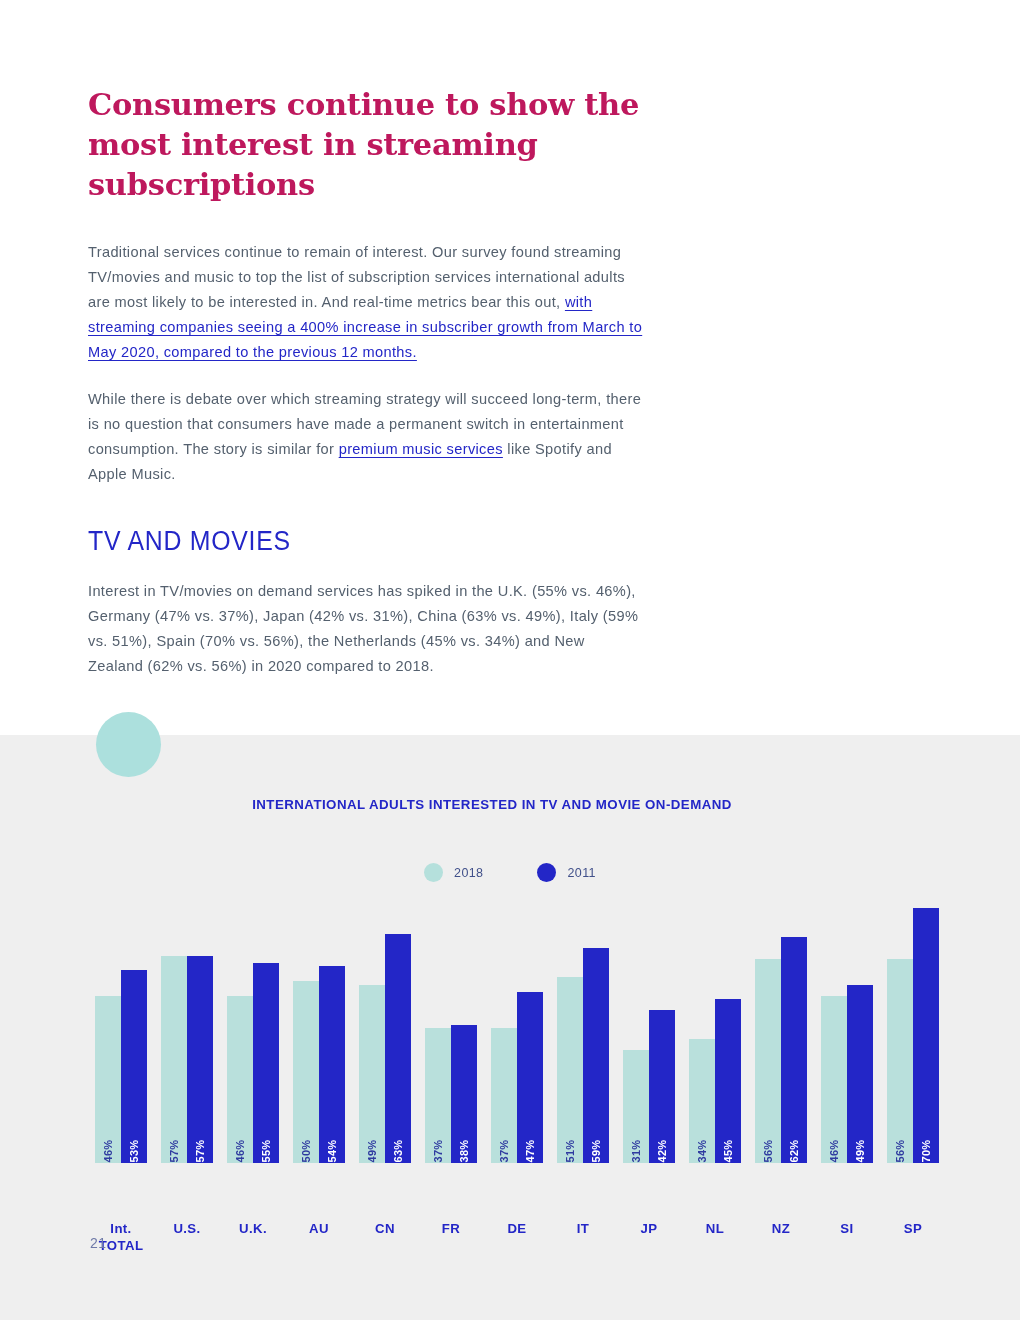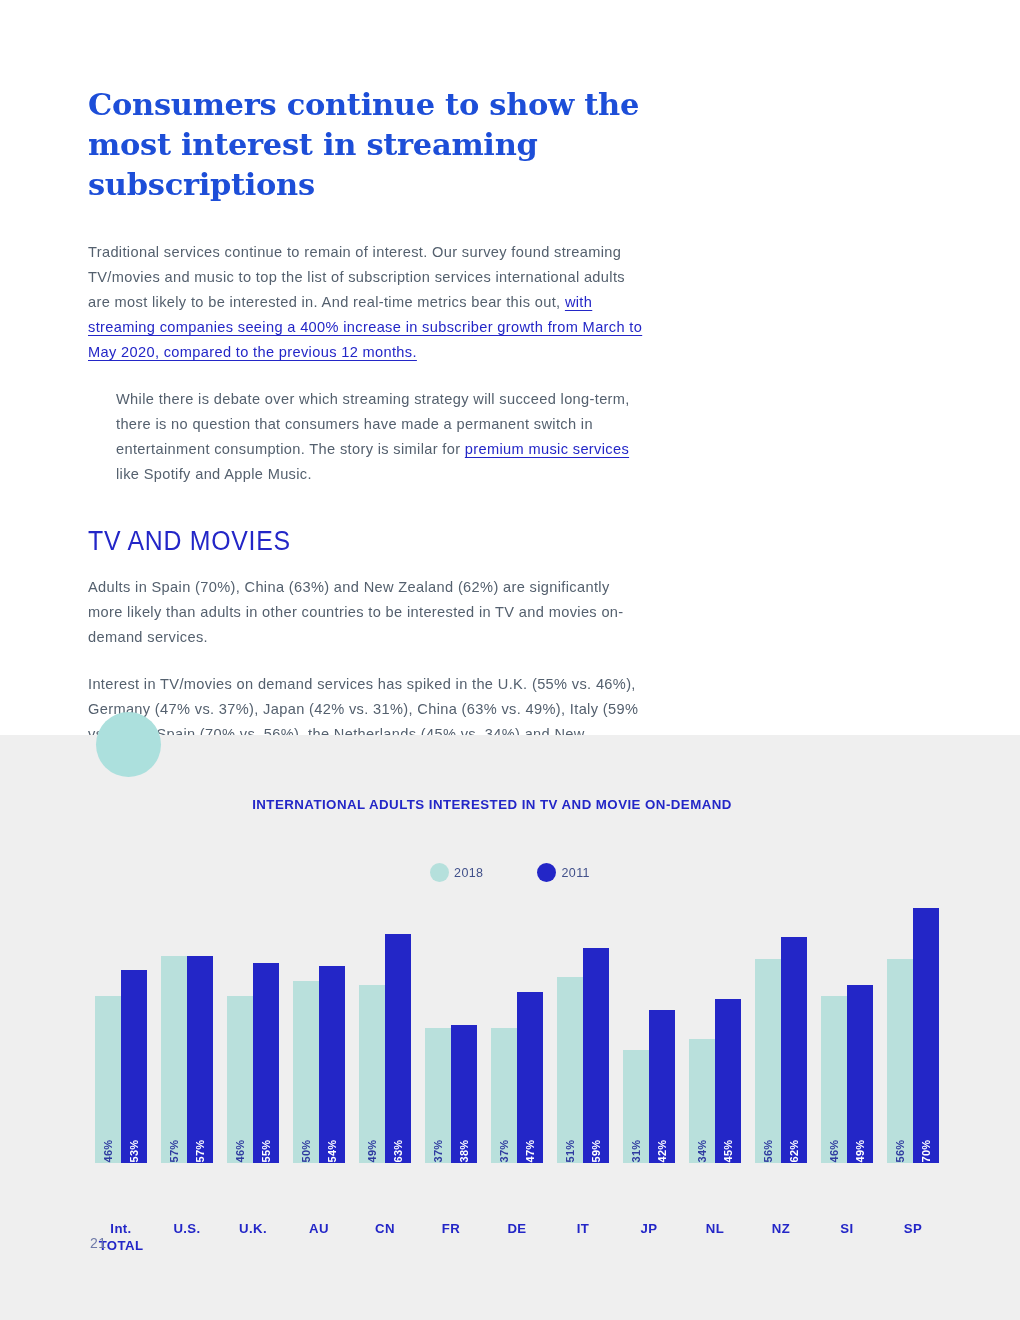--- a/index.html
+++ b/index.html
@@ -22,36 +22,36 @@
     left: 88px;
     top: 0;
     width: 556px;
   }
 
   .headline {
     font-family: "DejaVu Serif", "Liberation Serif", serif;
     font-weight: bold;
     font-size: 30.5px;
     line-height: 40px;
-    color: #1d4ed8;
+    color: #be185d;
     letter-spacing: -0.3px;
     margin: 0;
     padding-top: 84px;
     width: 560px;
   }
 
   .body-copy {
     font-size: 14.6px;
     line-height: 25px;
     color: #54606e;
     letter-spacing: 0.35px;
     margin: 0;
   }
   .p1 { padding-top: 36px; }
-  .p2 { padding-top: 22px; margin-left: 28px; }
+  .p2 { padding-top: 22px; }
   .p3 { padding-top: 18px; }
   .p4 { padding-top: 22px; }
 
   .link {
     color: #2326c7;
     text-decoration: underline;
     text-underline-offset: 3px;
   }
 
   .section-head {
@@ -106,21 +106,21 @@
     left: 0;
     width: 1020px;
     display: flex;
     justify-content: center;
     align-items: center;
     gap: 54px;
   }
   .legend-item {
     display: flex;
     align-items: center;
-    gap: 5px;
+    gap: 11px;
   }
   .legend-dot {
     width: 19px;
     height: 19px;
     border-radius: 50%;
   }
   .legend-dot.y2018 { background: #b5e0dc; }
   .legend-dot.y2020 { background: #2326c7; }
   .legend-label {
     font-size: 12.5px;
@@ -205,21 +205,20 @@
 <div class="article">
 
   <h1 class="headline">Consumers continue to show the most interest in streaming subscriptions</h1>
 
   <p class="body-copy p1"><span>Traditional services continue to remain of interest. Our survey found streaming TV/movies and music to top the list of subscription services international adults are most likely to be interested in. And real-time metrics bear this out, </span><a class="link" href="#">with streaming companies seeing a 400% increase in subscriber growth from March to May 2020, compared to the previous 12 months.</a></p>
 
   <p class="body-copy p2"><span>While there is debate over which streaming strategy will succeed long-term, there is no question that consumers have made a permanent switch in entertainment consumption. The story is similar for </span><a class="link" href="#">premium music services</a><span> like Spotify and Apple Music.</span></p>
 
   <h2 class="section-head">TV AND MOVIES</h2>
 
-  <p class="body-copy p3">Adults in Spain (70%), China (63%) and New Zealand (62%) are significantly more likely than adults in other countries to be interested in TV and movies on-demand services.</p>
 
   <p class="body-copy p4">Interest in TV/movies on demand services has spiked in the U.K. (55% vs. 46%), Germany (47% vs. 37%), Japan (42% vs. 31%), China (63% vs. 49%), Italy (59% vs. 51%), Spain (70% vs. 56%), the Netherlands (45% vs. 34%) and New Zealand (62% vs. 56%) in 2020 compared to 2018.</p>
 </div>
 
 <div class="chart-panel">
 
   <div class="deco-circle"></div>
 
   <div class="chart-title">
     <div>INTERNATIONAL ADULTS INTERESTED IN TV AND MOVIE ON-DEMAND</div>

